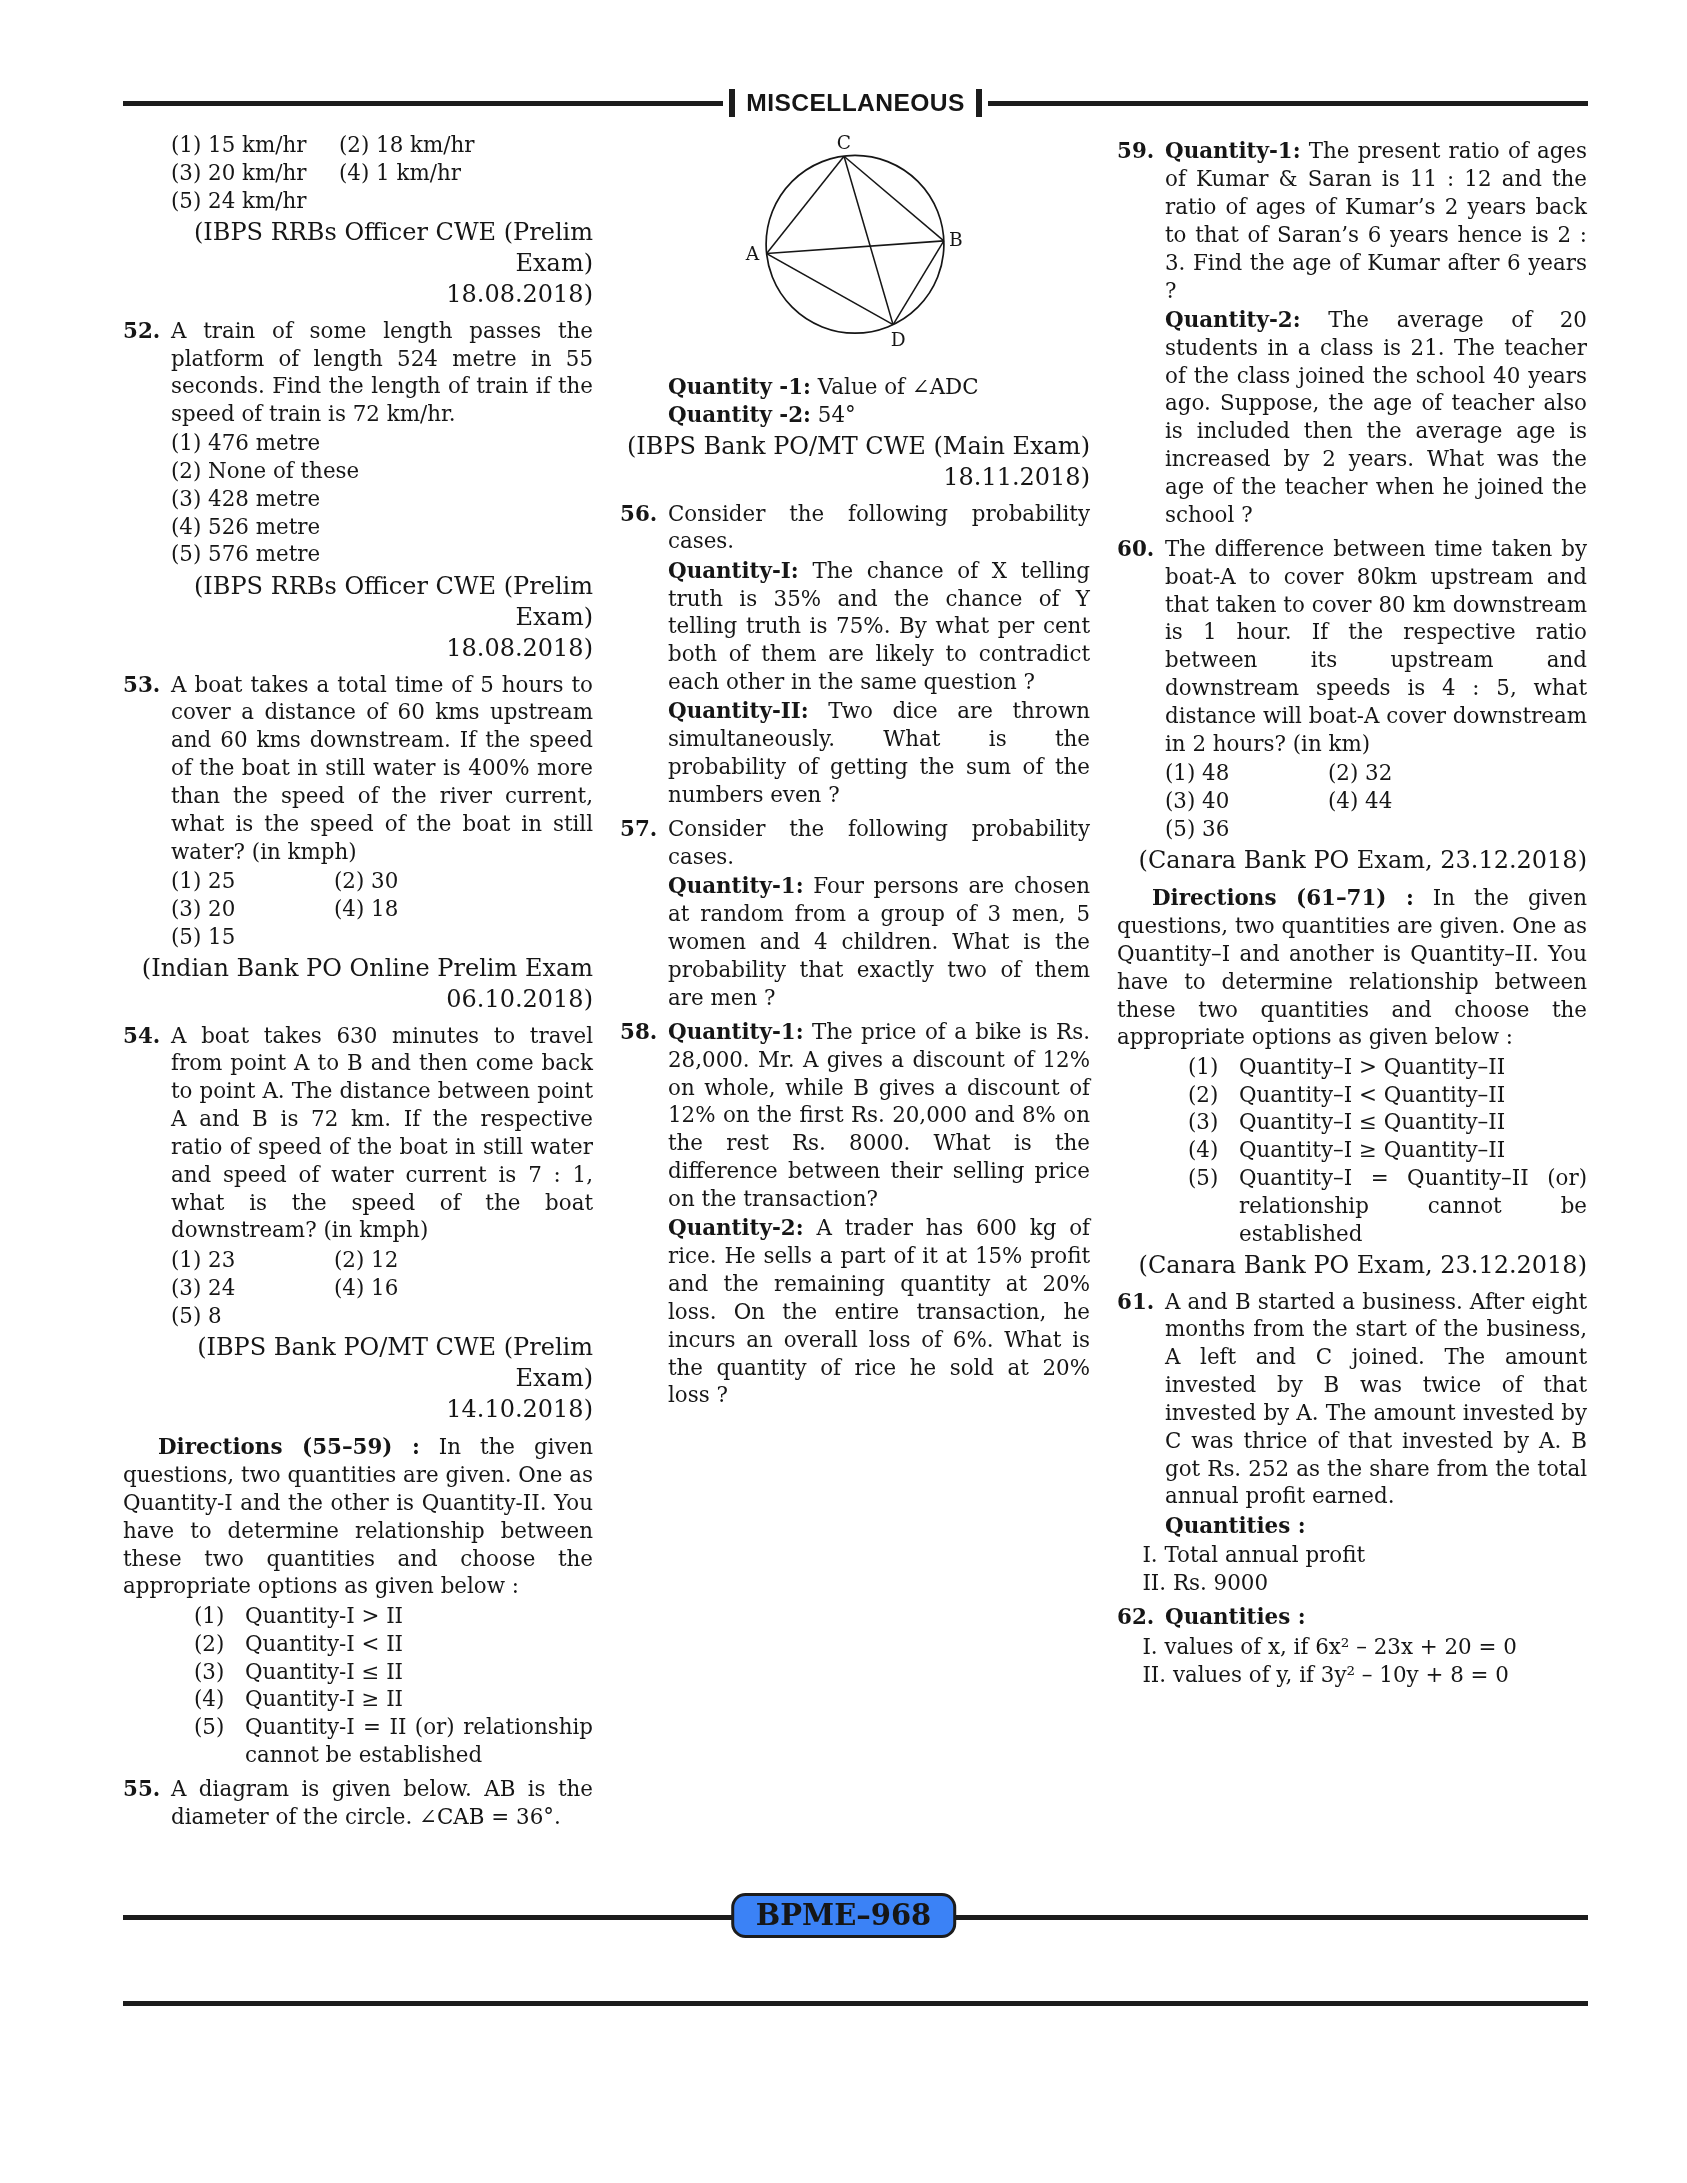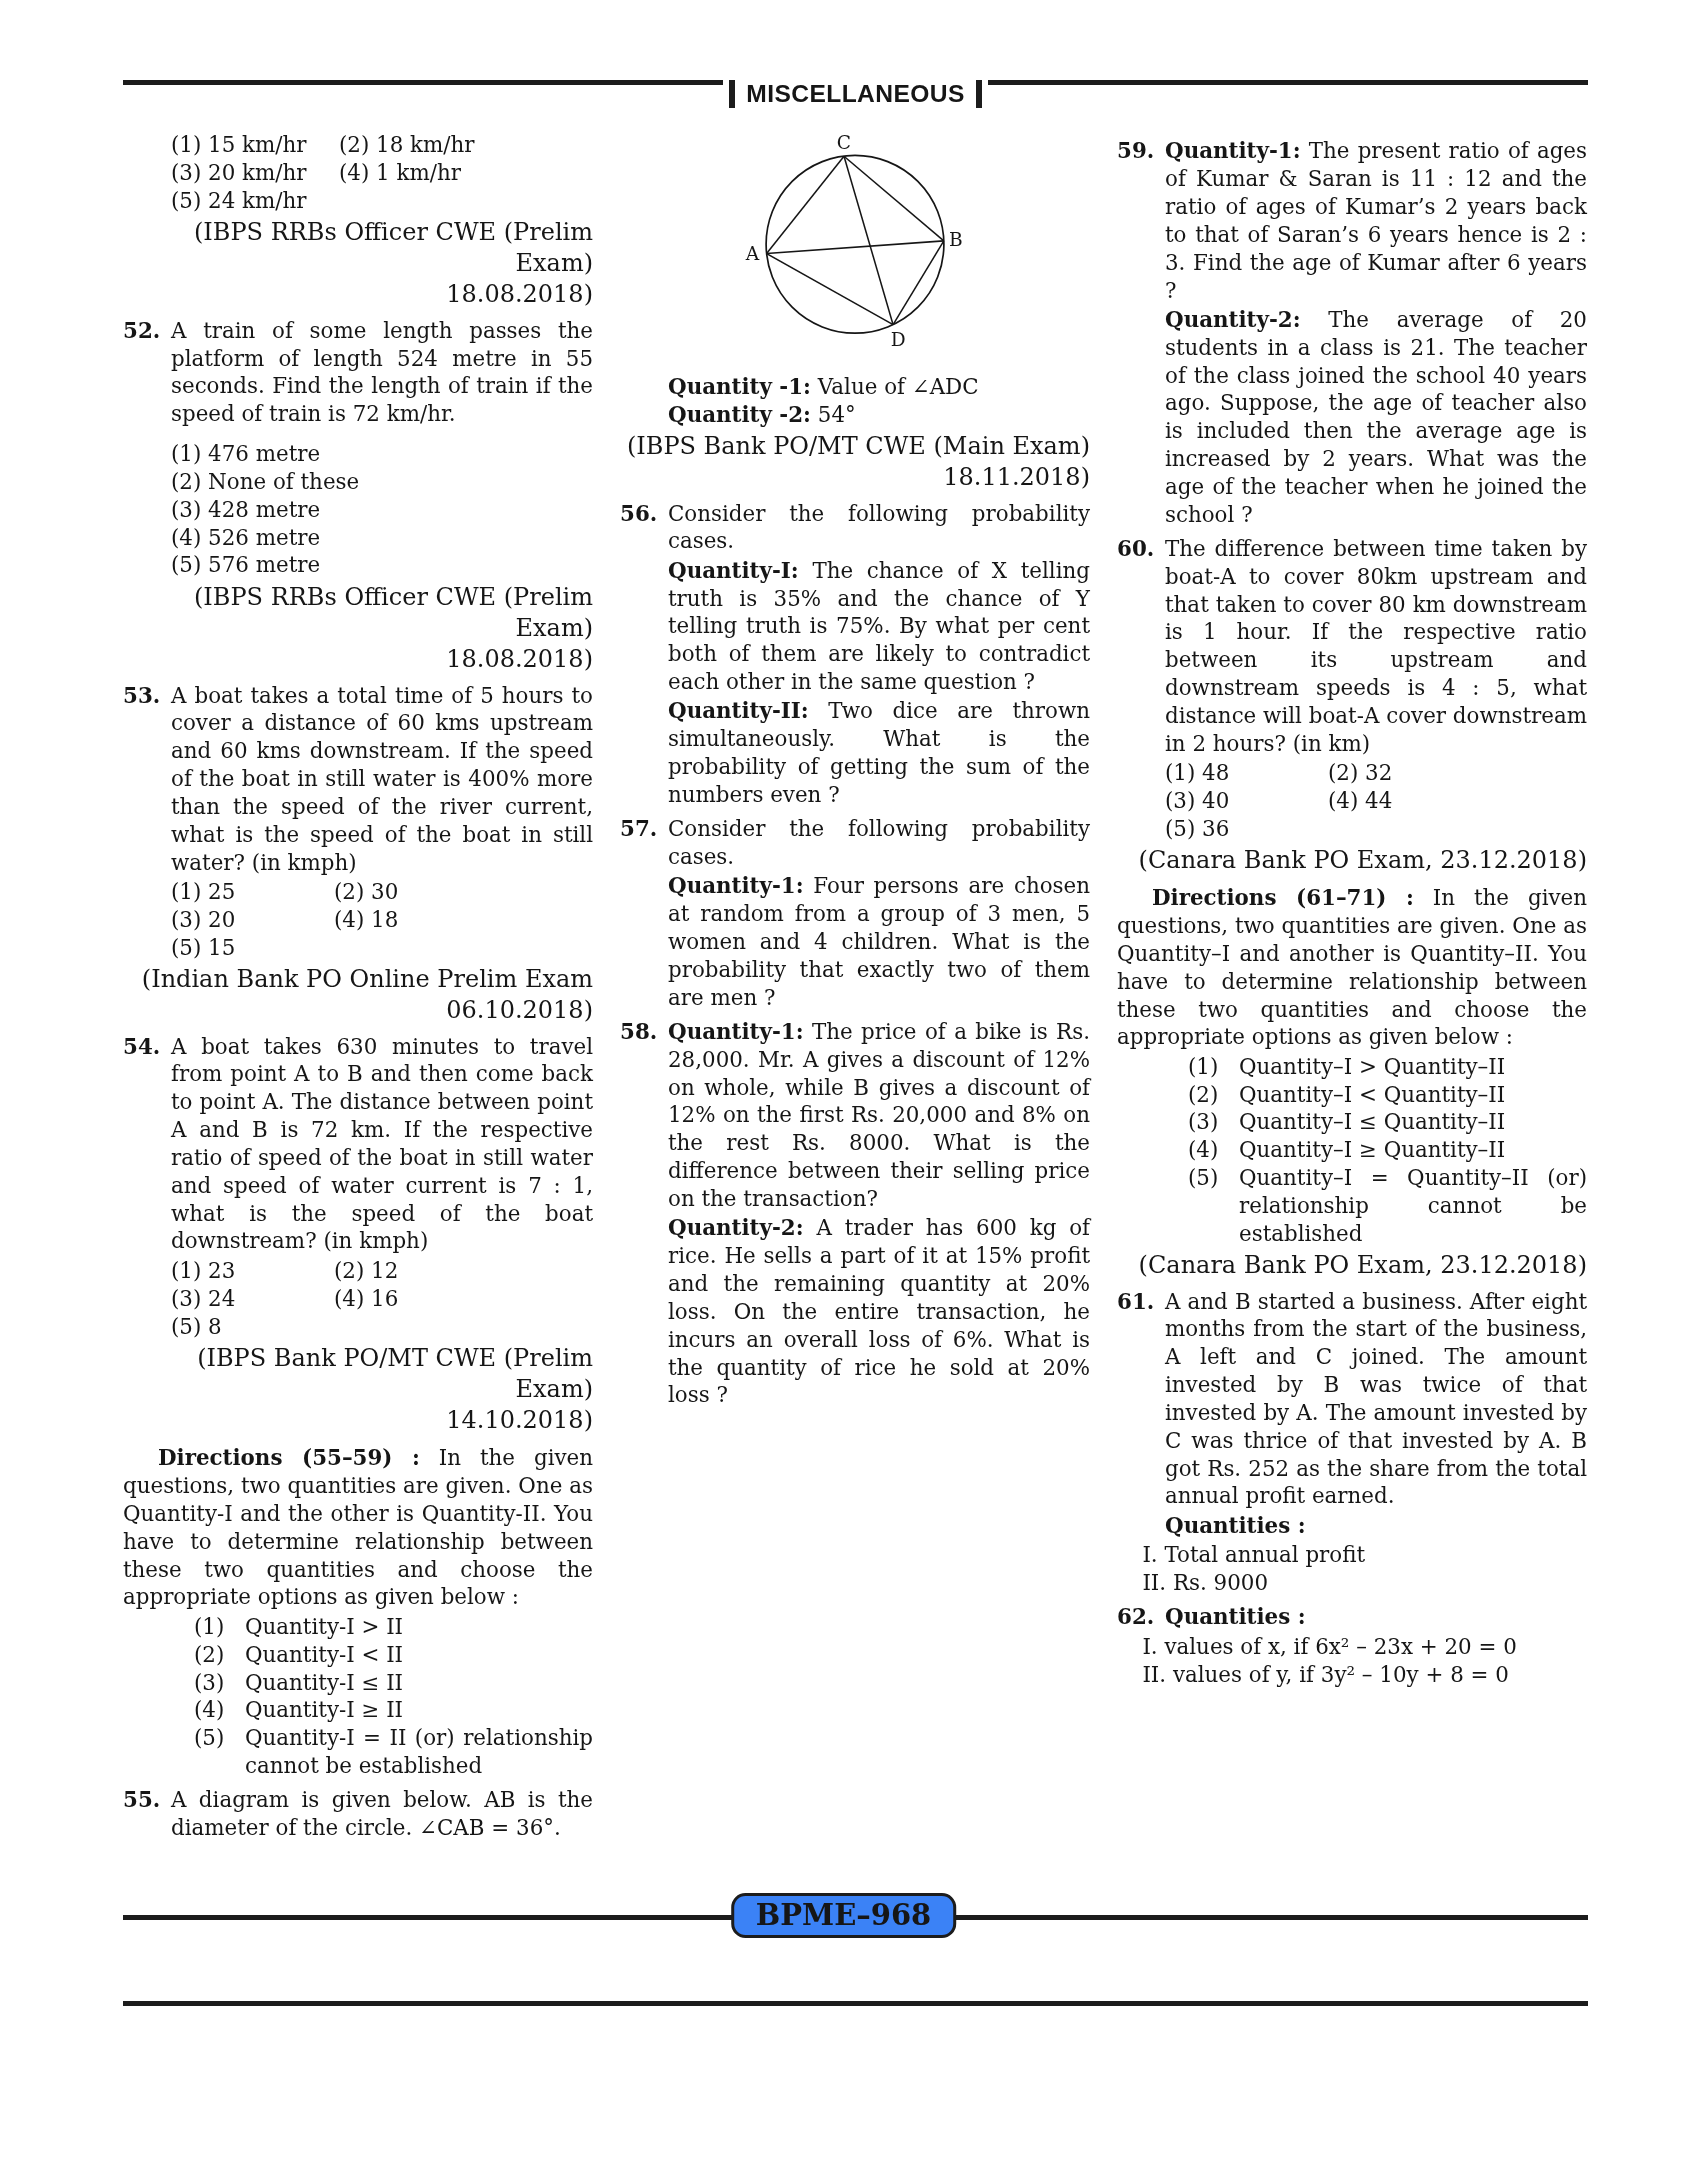--- a/index.html
+++ b/index.html
@@ -6,42 +6,42 @@
   html,body { background:#ffffff; }
   body {
     width:1687px; height:2183px;
     font-family:"DejaVu Serif", serif;
     color:#161616;
     position:relative;
   }
   .page { position:relative; width:1687px; height:2183px; background:#ffffff; overflow:hidden; }
 
   
-  .header { position:absolute; top:80px; left:123px; width:1465px; display:flex; align-items:flex-start; }
+  .header { position:absolute; top:89px; left:123px; width:1465px; display:flex; align-items:center; }
   .hrule { flex:1; height:4.8px; background:#1c1c1c; }
   .htitle {
     font-family:"Liberation Sans", sans-serif; font-weight:bold; font-size:24.6px;
     padding:0 11px; margin:0 6.4px; line-height:1.15;
     border-left:6.4px solid #1c1c1c; border-right:6.4px solid #1c1c1c;
     letter-spacing:0.4px;
   }
 
   
   .content { position:absolute; top:131px; left:123px; width:1465px; display:flex; gap:27px; }
   .col { flex:0 0 470px; width:470px; font-size:21.4px; line-height:1.3; }
 
   .jt { text-align:justify; }
   .b { font-weight:bold; }
 
   .q { display:flex; margin-top:6.4px; }
   .qnum { flex:0 0 48px; width:48px; font-weight:bold; }
   .qbody { flex:1; min-width:0; }
   .qbody p + p { margin-top:1.6px; }
 
-  .opts1 { margin-top:12px; }
+  .opts1 { margin-top:1px; }
   .optgrid { display:grid; grid-template-columns:163px 1fr; margin-top:1.6px; }
   .opts-top { padding-left:48px; grid-template-columns:168px 1fr; display:grid; }
 
   .src { text-align:right; font-size:24px; line-height:1.3; margin:2.4px 0 4px; }
 
   .dirp { text-indent:35px; margin-top:8px; }
   .dir-items { margin-top:1.6px; }
   .dir-item { display:flex; padding-left:71px; }
   .din { flex:0 0 51px; }
   .dit { flex:1; }

